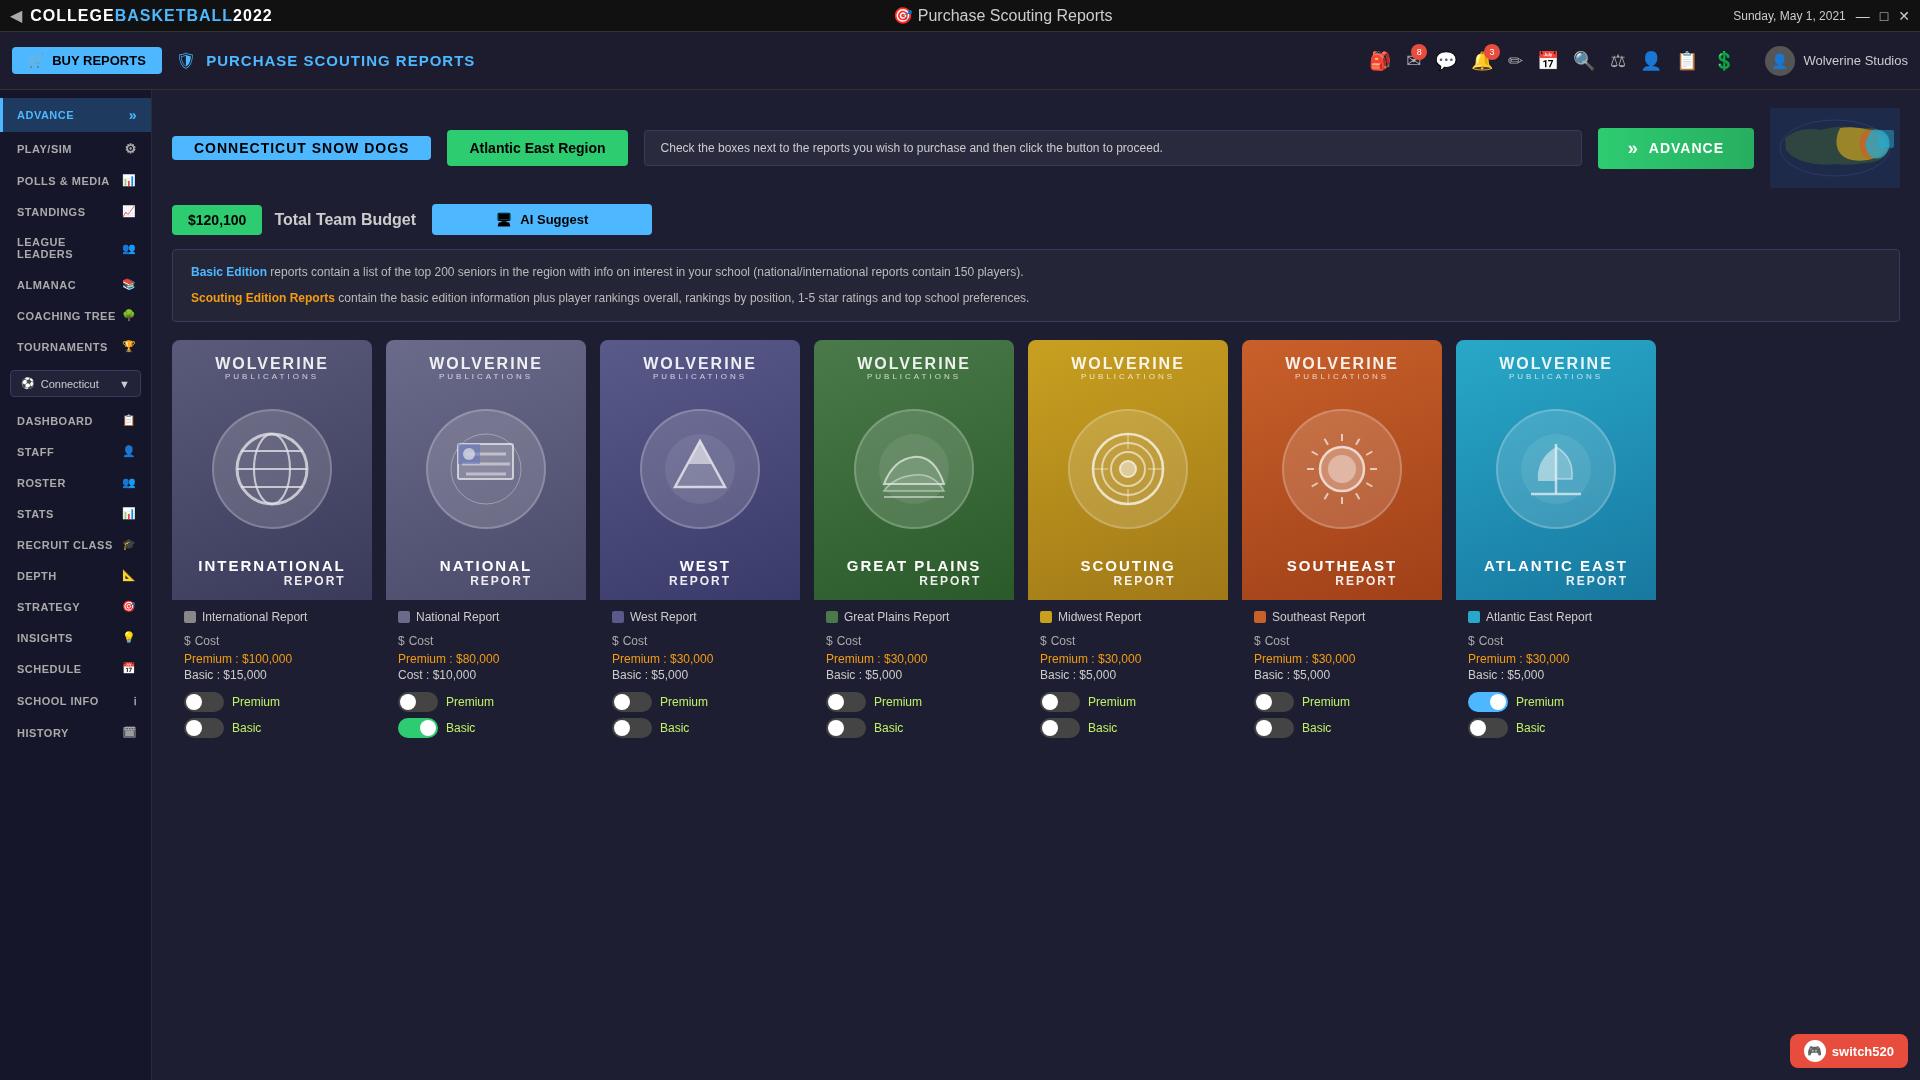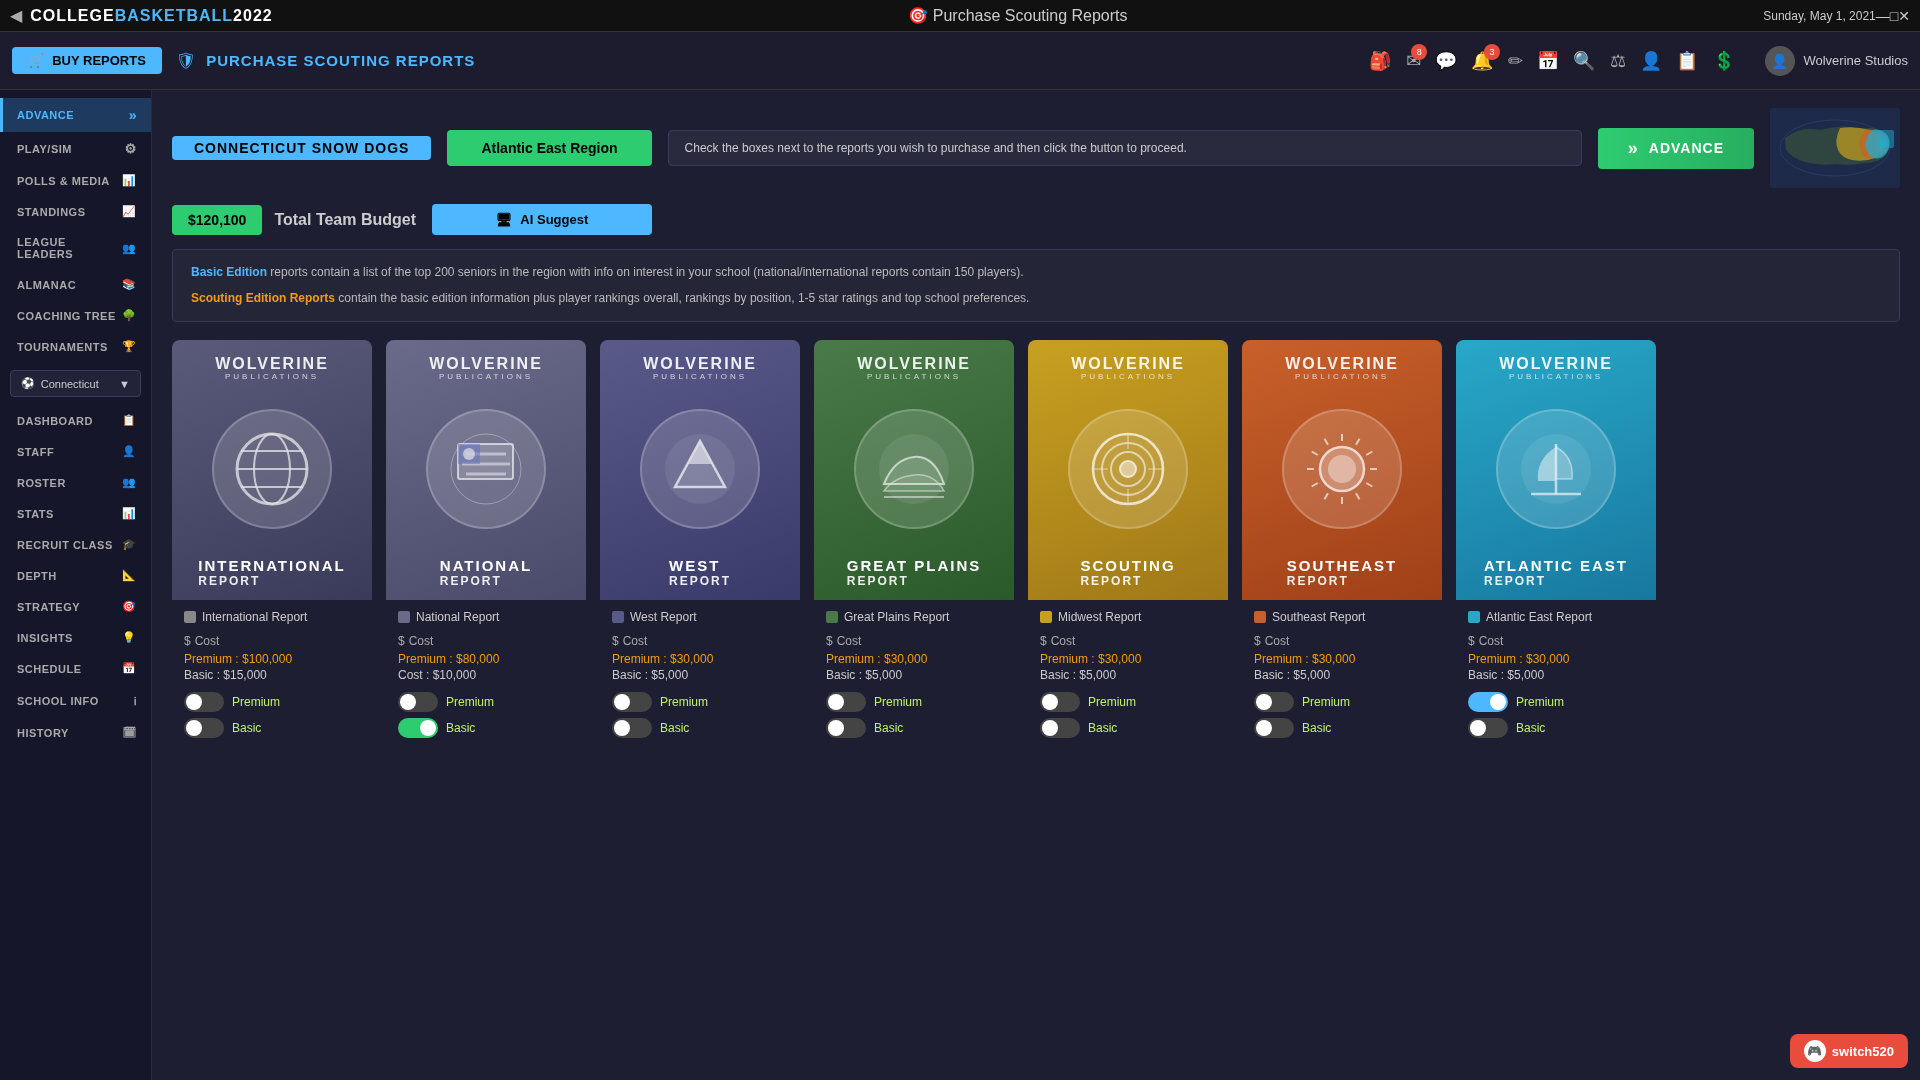--- a/index.html
+++ b/index.html
@@ -10,21 +10,21 @@
       background: #111;
       height: 32px;
       display: flex;
       align-items: center;
       justify-content: space-between;
       padding: 0 10px;
       border-bottom: 1px solid #333;
     }
     #titlebar .title-left { display: flex; align-items: center; gap: 8px; }
     #titlebar .title-center { color: #ccc; font-size: 16px; }
-    #titlebar .title-right { display: flex; align-items: center; font-size: 12px; color: #ccc; }
+    #titlebar .title-right { display: flex; align-items: center; gap: 10px; font-size: 12px; color: #ccc; }
     .tb-btn { background: transparent; border: none; color: #ccc; cursor: pointer; font-size: 14px; }
 
     
     #topnav {
       background: #1c1c2e;
       height: 58px;
       display: flex;
       align-items: center;
       padding: 0 12px;
       border-bottom: 1px solid #333;
@@ -144,21 +144,21 @@
       cursor: pointer;
       text-transform: uppercase;
       letter-spacing: 1px;
     }
     .region-btn {
       background: #2ecc71;
       border: none;
       color: #000;
       font-weight: bold;
       font-size: 14px;
-      padding: 10px 34px;
+      padding: 10px 22px;
       border-radius: 4px;
       cursor: pointer;
     }
     .info-box {
       flex: 1;
       background: #2a2a3e;
       border: 1px solid #3a3a5e;
       border-radius: 4px;
       padding: 10px 16px;
       color: #ccc;
@@ -273,21 +273,21 @@
       display: flex;
       align-items: center;
       justify-content: center;
       font-size: 60px;
       color: rgba(255,255,255,0.3);
       background: rgba(255,255,255,0.15);
       border: 2px solid rgba(255,255,255,0.2);
     }
     .report-circle-icon svg { width: 80px; height: 80px; opacity: 0.8; }
 
-    .report-card-title-block { text-align: left; color: #fff; }
+    .report-card-title-block { text-align: right; color: #fff; }
     .report-card-title-block .r-title { font-size: 15px; font-weight: 900; letter-spacing: 2px; }
     .report-card-title-block .r-sub { font-size: 12px; font-weight: bold; letter-spacing: 2px; opacity: 0.9; }
 
     .report-card-body {
       padding: 10px 12px;
       background: #1e1e32;
       flex: 1;
     }
     .report-name-row {
       display: flex;

